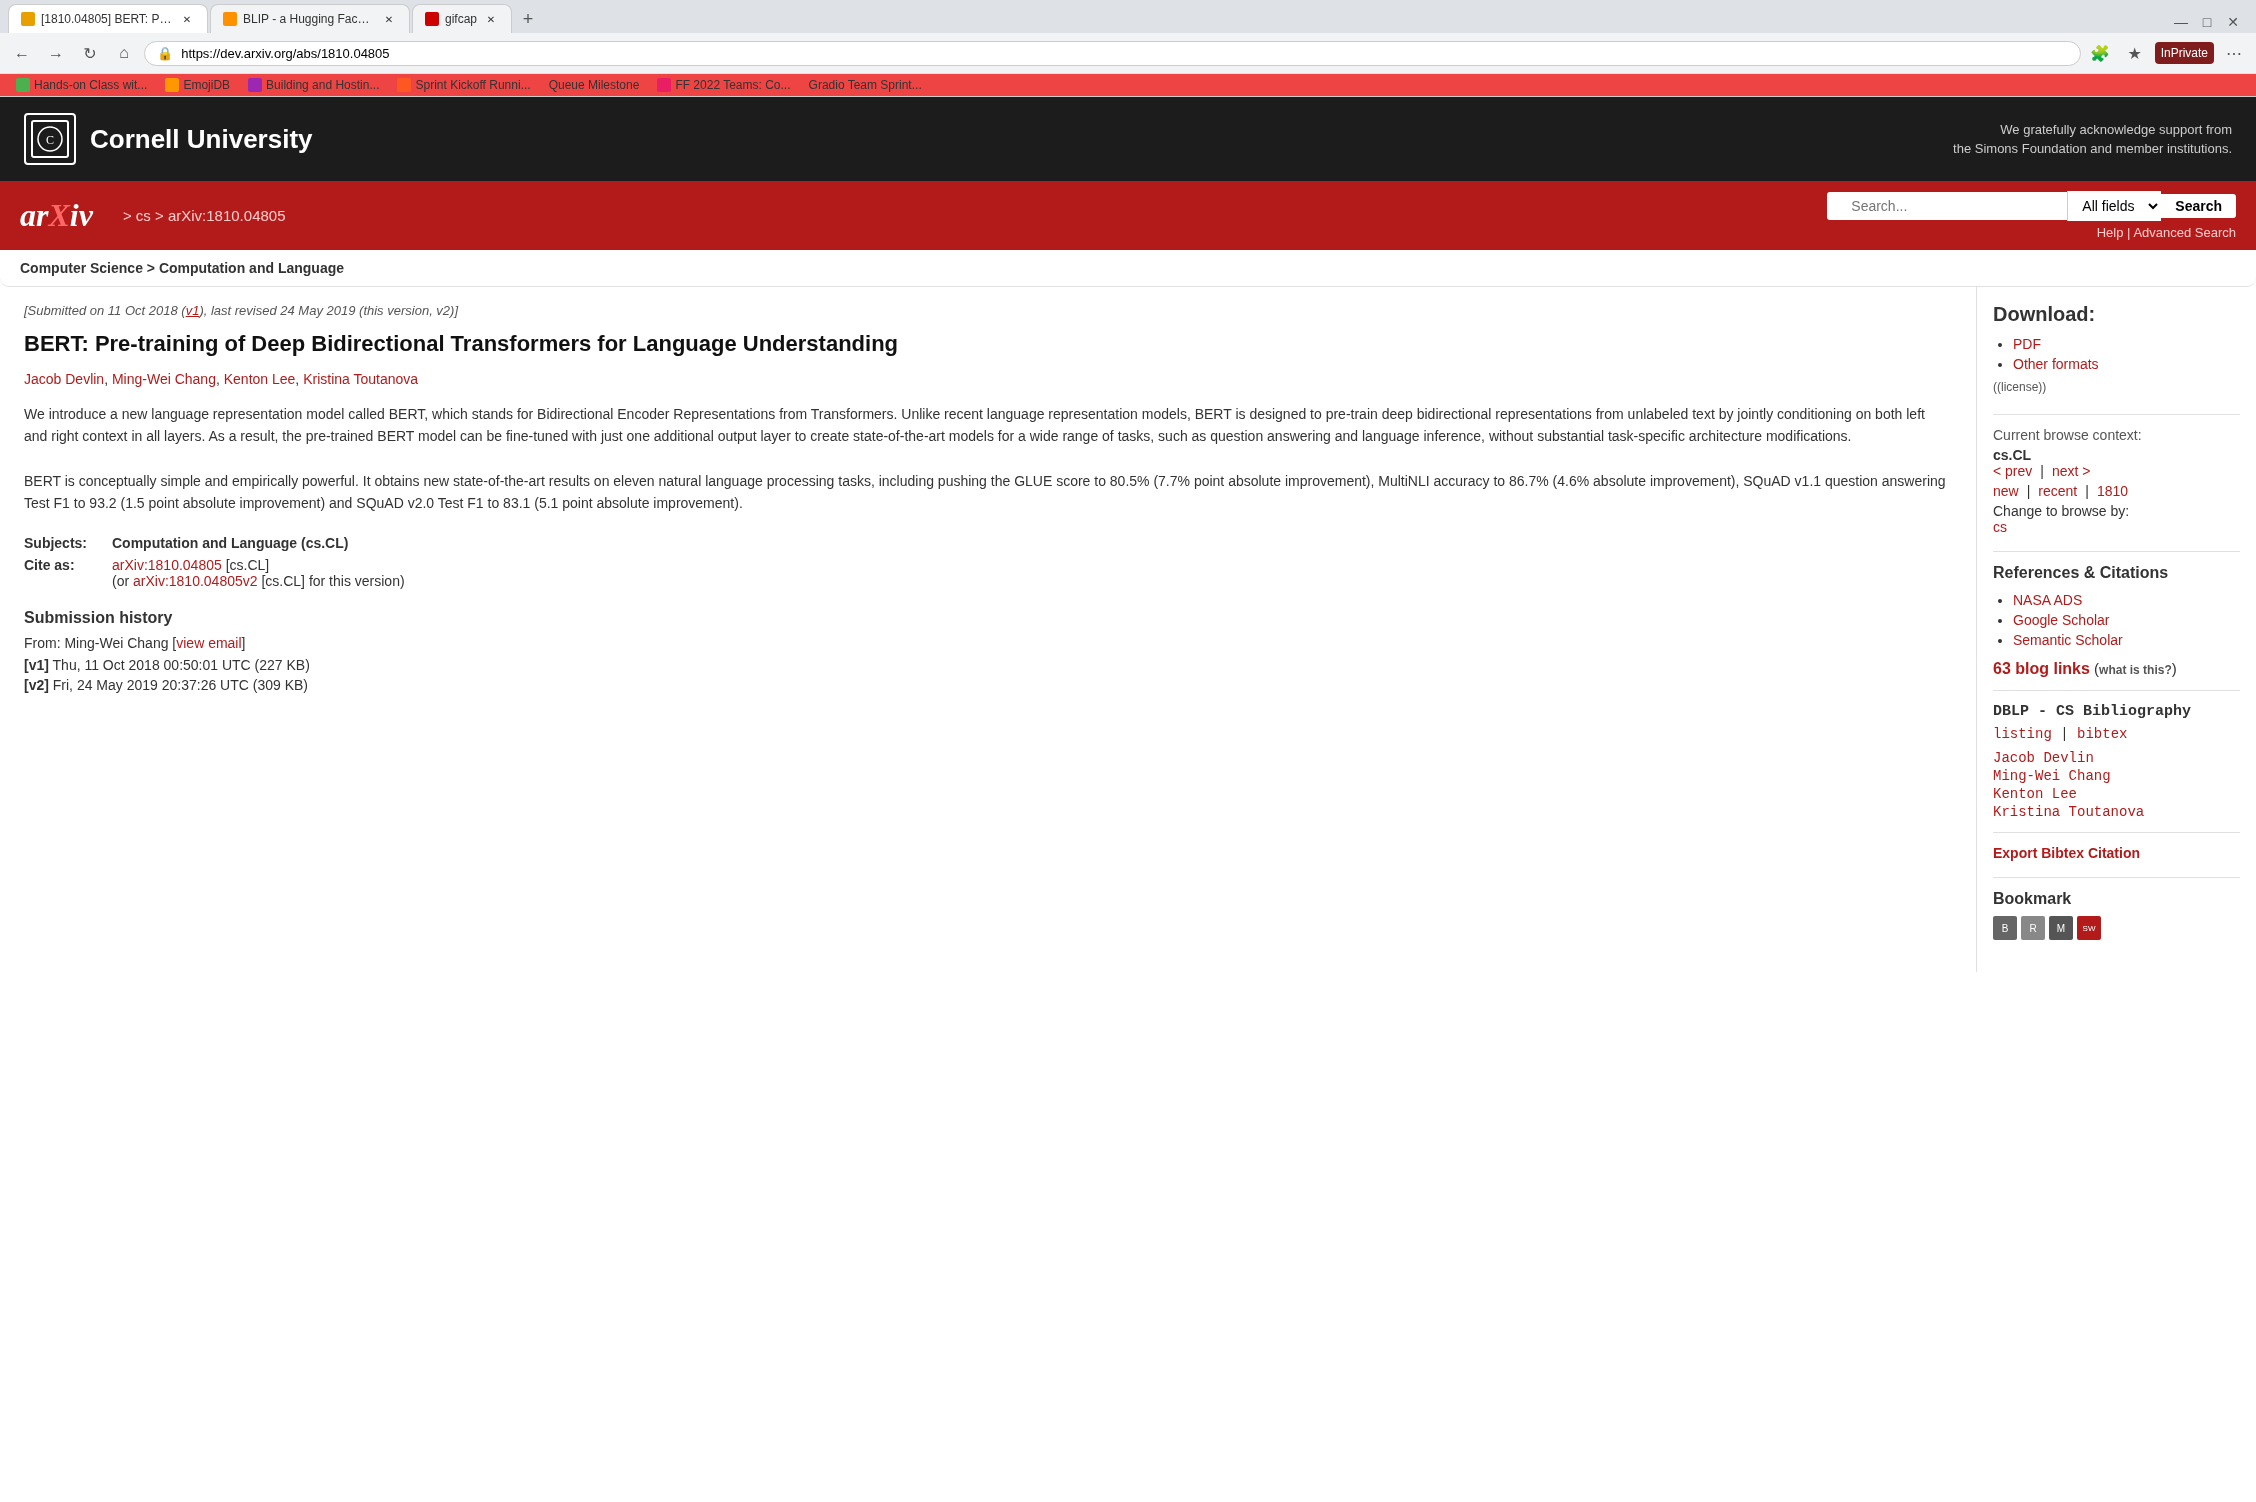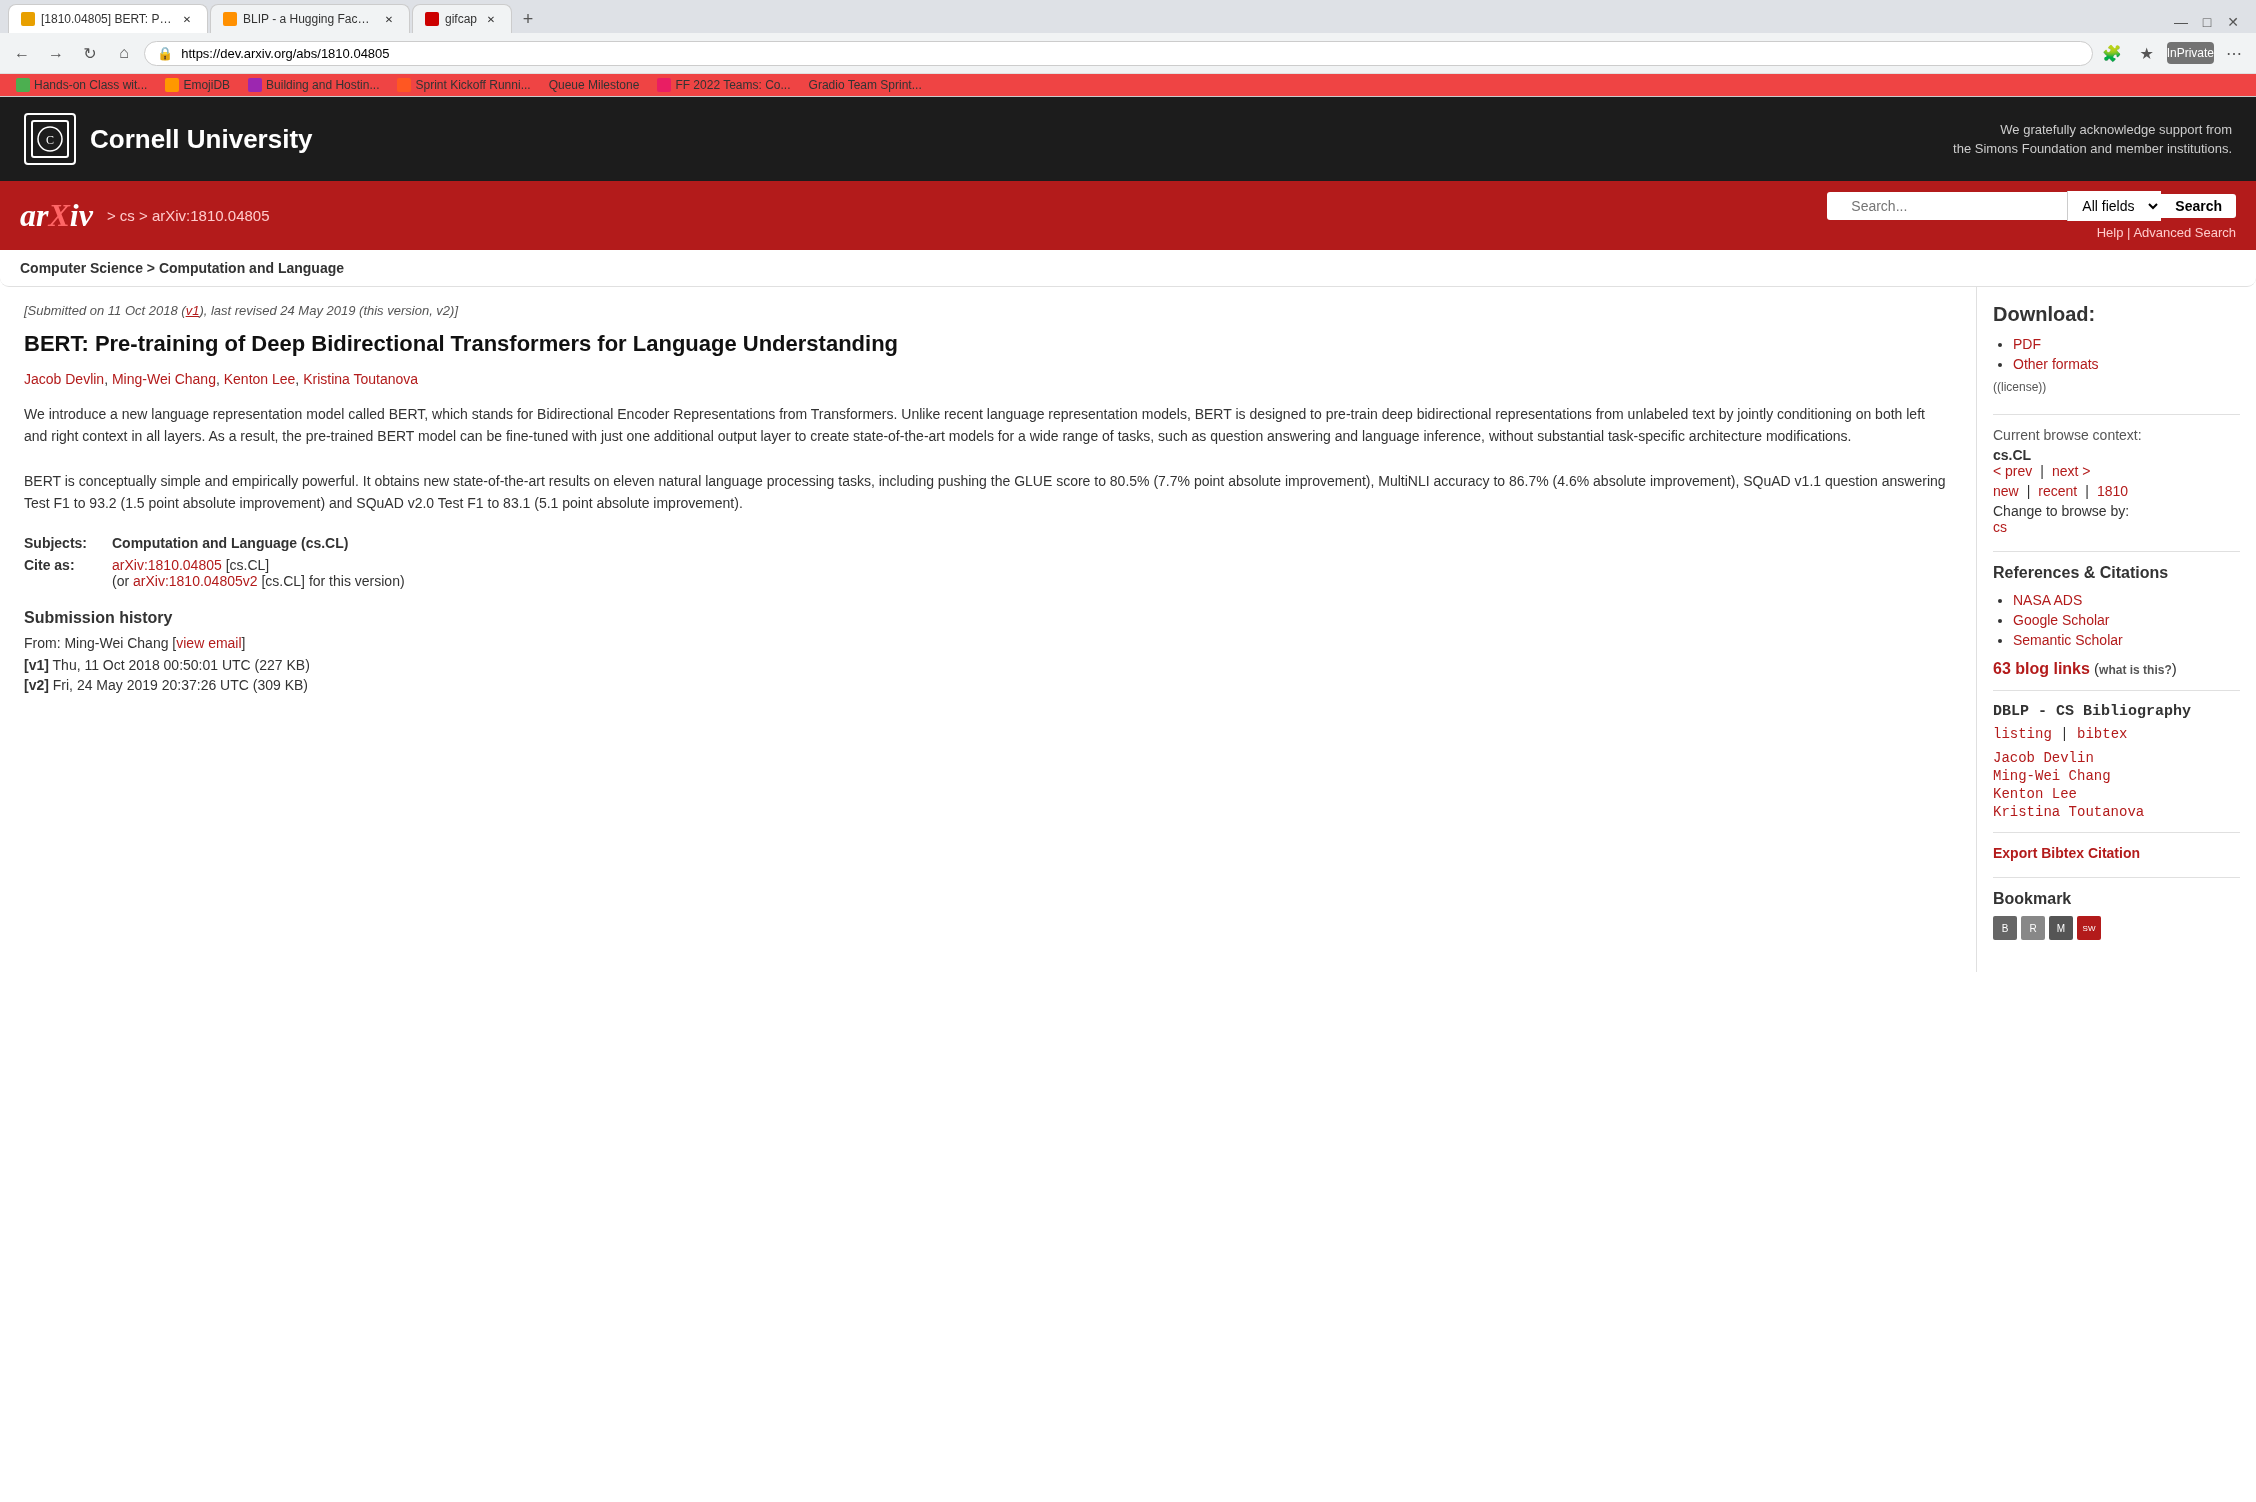--- a/index.html
+++ b/index.html
@@ -13,38 +13,38 @@
     .tab.active { background: #fff; }
     .tab-favicon { width: 14px; height: 14px; border-radius: 2px; flex-shrink: 0; }
     .tab-title { overflow: hidden; text-overflow: ellipsis; white-space: nowrap; flex: 1; }
     .tab-close { width: 16px; height: 16px; border-radius: 50%; display: flex; align-items: center; justify-content: center; font-size: 10px; flex-shrink: 0; }
     .tab-new { width: 28px; height: 28px; display: flex; align-items: center; justify-content: center; border-radius: 50%; cursor: pointer; font-size: 18px; color: #555; }
     .address-bar-row { display: flex; align-items: center; padding: 6px 8px; gap: 6px; background: #f1f3f4; }
     .nav-btn { width: 28px; height: 28px; border-radius: 50%; background: none; border: none; cursor: pointer; display: flex; align-items: center; justify-content: center; font-size: 16px; color: #555; }
     .address-bar { flex: 1; display: flex; align-items: center; background: #fff; border: 1px solid #ccc; border-radius: 20px; padding: 4px 12px; gap: 8px; font-size: 13px; }
     .address-bar input { border: none; outline: none; flex: 1; font-size: 13px; }
     .browser-toolbar-right { display: flex; align-items: center; gap: 6px; }
-    .profile-btn { background: #737373; color: #fff; border: none; border-radius: 4px; padding: 4px 0; font-size: 12px; cursor: pointer; }
+    .profile-btn { background: #7f1d1d; color: #fff; border: none; border-radius: 4px; padding: 4px 6px; font-size: 12px; cursor: pointer; }
     .bookmarks-bar { display: flex; align-items: center; padding: 2px 8px; gap: 2px; background: #ef4444; border-top: 1px solid #e0e0e0; font-size: 12px; overflow: hidden; }
     .bookmark-item { display: flex; align-items: center; gap: 4px; padding: 2px 8px; border-radius: 4px; cursor: pointer; white-space: nowrap; color: #333; }
     .bookmark-favicon { width: 14px; height: 14px; flex-shrink: 0; }
 
     
     .page-wrapper { max-width: 100%; overflow: auto; }
 
     
     .cornell-header { background: #1c1c1c; color: #fff; padding: 16px 24px; display: flex; align-items: center; justify-content: space-between; }
     .cornell-logo { display: flex; align-items: center; gap: 14px; }
     .cornell-emblem { width: 52px; height: 52px; border: 2px solid #fff; border-radius: 4px; display: flex; align-items: center; justify-content: center; color: #fff; font-size: 22px; flex-shrink: 0; }
     .cornell-name { font-size: 26px; font-weight: bold; color: #fff; }
     .cornell-support { text-align: right; font-size: 13px; color: #ccc; line-height: 1.5; }
 
     
     .arxiv-navbar { background: #b31b1b; padding: 10px 20px; display: flex; align-items: center; justify-content: space-between; }
-    .arxiv-logo { display: flex; align-items: center; gap: 4px; }
+    .arxiv-logo { display: flex; align-items: center; gap: 20px; }
     .arxiv-logo-text { font-size: 32px; font-weight: bold; color: #fff; font-family: Georgia, serif; font-style: italic; }
     .arxiv-logo-text span { color: #ff6666; }
     .arxiv-path { color: #ffcccc; font-size: 15px; margin-left: 10px; }
     .arxiv-search-input { padding: 6px 24px; border: none; border-radius: 3px 0 0 3px; font-size: 14px; width: 240px; outline: none; }
     .arxiv-search-select { padding: 6px 10px; border: none; border-left: 1px solid #ccc; font-size: 14px; background: #fff; cursor: pointer; outline: none; }
     .arxiv-search-btn { padding: 4px 14px; background: #fff; border: none; font-size: 14px; font-weight: bold; cursor: pointer; border-radius: 0 3px 3px 0; }
     .arxiv-search-links { color: #ffcccc; font-size: 13px; margin-top: 4px; text-align: right; }
     .arxiv-search-links a { color: #ffcccc; text-decoration: none; }
     .arxiv-search-container { display: flex; flex-direction: column; align-items: flex-end; }
 

